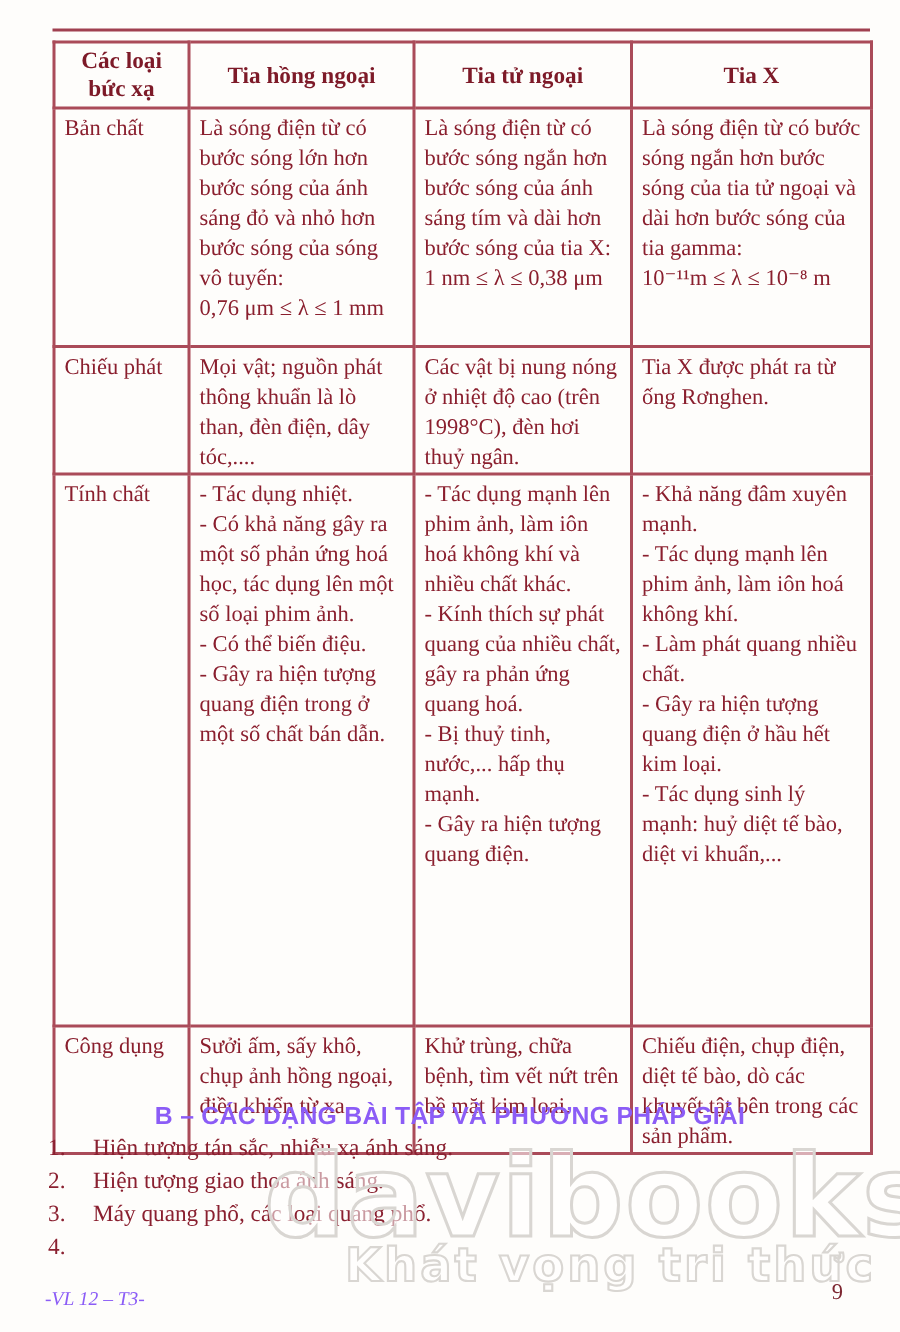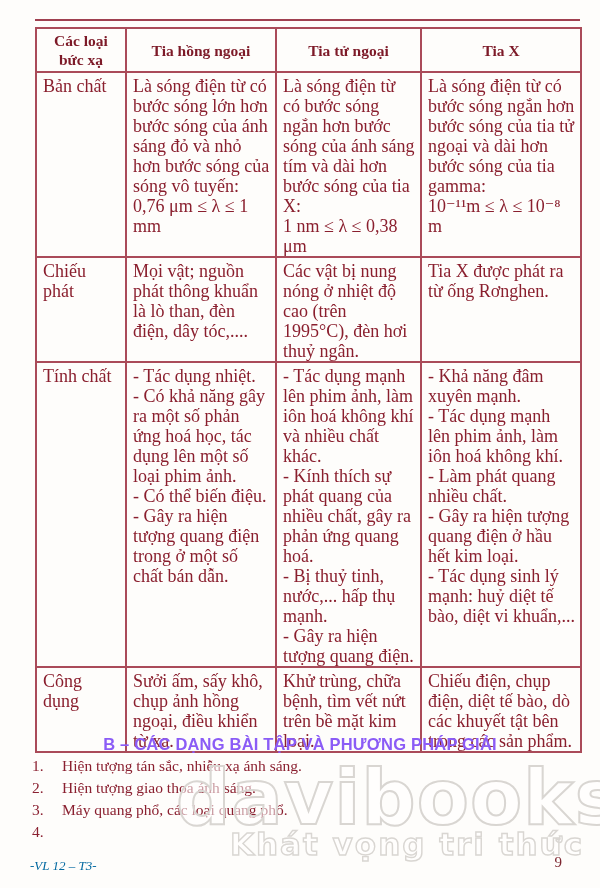--- a/index.html
+++ b/index.html
@@ -23,40 +23,40 @@
   .top-rule{
     position:absolute;left:35px;top:19px;width:545px;height:2px;
     background:#a04050;
   }
   table.rad{
     position:absolute;left:35px;top:27px;width:545px;
     border-collapse:collapse;table-layout:fixed;
   }
   table.rad th,table.rad td{
     border:2px solid var(--border);
-    font-size:18px;line-height:20px;
+    font-size:15px;line-height:20px;
     vertical-align:top;
     padding:3px 5px 0 6px;
     overflow:hidden;
     white-space:pre-line;
     color:var(--ink);
   }
   table.rad th{
     font-weight:bold;
     text-align:center;
     vertical-align:middle;
     color:var(--ink-dark);
     padding:2px 2px;
     font-size:15.5px;
     line-height:19px;
   }
   tr.hdr{height:40px;}
   tr.r-banchat{height:159px;}
   tr.r-nguonphat{height:83px;}
-  tr.r-tinhchat{height:300px;}
+  tr.r-tinhchat{height:368px;}
   tr.r-congdung{height:84px;}
   td.rowlabel{white-space:normal;}
   .heading{
     position:absolute;left:0;top:735px;width:600px;
     text-align:center;
     font-family:"Liberation Sans","DejaVu Sans",sans-serif;
     font-weight:bold;font-size:16.5px;
     color:#8b5cf6;
     letter-spacing:.2px;
   }
@@ -79,21 +79,21 @@
     position:absolute;left:230px;top:829px;
     font-family:"DejaVu Sans","Liberation Sans",sans-serif;
     font-weight:bold;font-size:31px;line-height:1;
     color:rgba(255,255,255,0.55);
     -webkit-text-stroke:1.4px var(--wm);
     letter-spacing:2px;
     pointer-events:none;
   }
   .footer-left{
     position:absolute;left:30px;top:858px;
-    font-style:italic;font-size:13px;color:#0369a1;
+    font-style:italic;font-size:13px;color:#8b5cf6;
   }
   .footer-page{
     position:absolute;right:38px;top:854px;
     font-size:15px;color:#7d2630;
   }
 </style>
 </head>
 <body>
 
 <div class="page">
@@ -122,21 +122,21 @@
         <td>Là sóng điện từ có bước sóng lớn hơn bước sóng của ánh sáng đỏ và nhỏ hơn bước sóng của sóng vô tuyến:
 0,76 μm ≤ λ ≤ 1 mm</td>
         <td>Là sóng điện từ có bước sóng ngắn hơn bước sóng của ánh sáng tím và dài hơn bước sóng của tia X:
 1 nm ≤ λ ≤ 0,38 μm</td>
         <td>Là sóng điện từ có bước sóng ngắn hơn bước sóng của tia tử ngoại và dài hơn bước sóng của tia gamma:
 10⁻¹¹m ≤ λ ≤ 10⁻⁸ m</td>
       </tr>
       <tr class="r-nguonphat">
         <td class="rowlabel">Chiếu phát</td>
         <td>Mọi vật; nguồn phát thông khuẩn là lò than, đèn điện, dây tóc,....</td>
-        <td>Các vật bị nung nóng ở nhiệt độ cao (trên 1995°C), đèn hơi thuỷ ngân.</td>
+        <td>Các vật bị nung nóng ở nhiệt độ cao (trên 1998°C), đèn hơi thuỷ ngân.</td>
         <td>Tia X được phát ra từ ống Rơnghen.</td>
       </tr>
       <tr class="r-tinhchat">
         <td class="rowlabel">Tính chất</td>
         <td>- Tác dụng nhiệt.
 - Có khả năng gây ra một số phản ứng hoá học, tác dụng lên một số loại phim ảnh.
 - Có thể biến điệu.
 - Gây ra hiện tượng quang điện trong ở một số chất bán dẫn.</td>
         <td>- Tác dụng mạnh lên phim ảnh, làm iôn hoá không khí và nhiều chất khác.
 - Kính thích sự phát quang của nhiều chất, gây ra phản ứng quang hoá.

